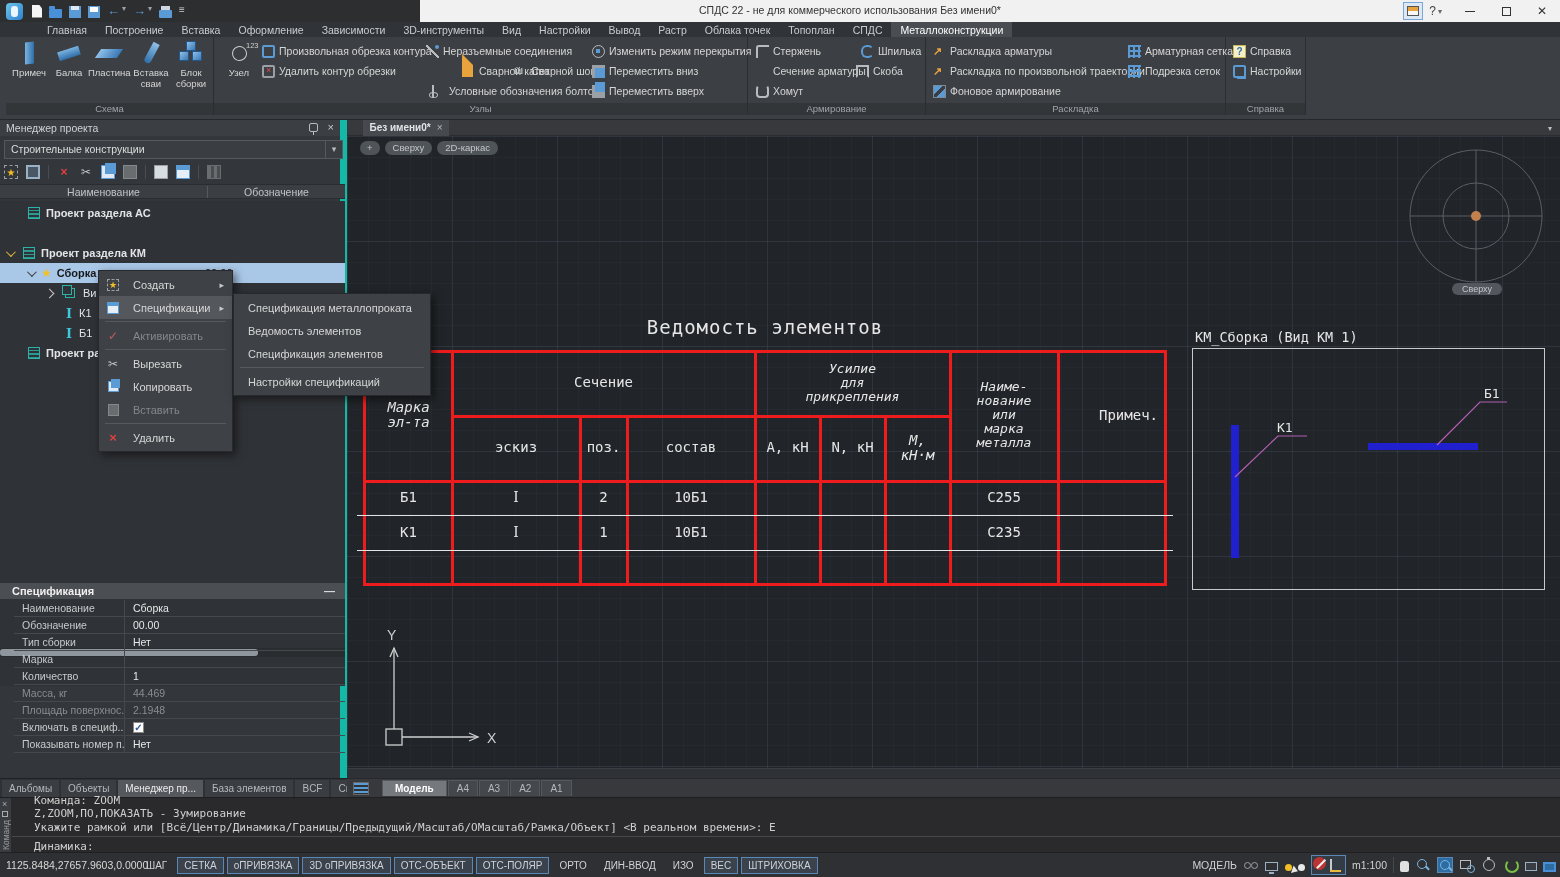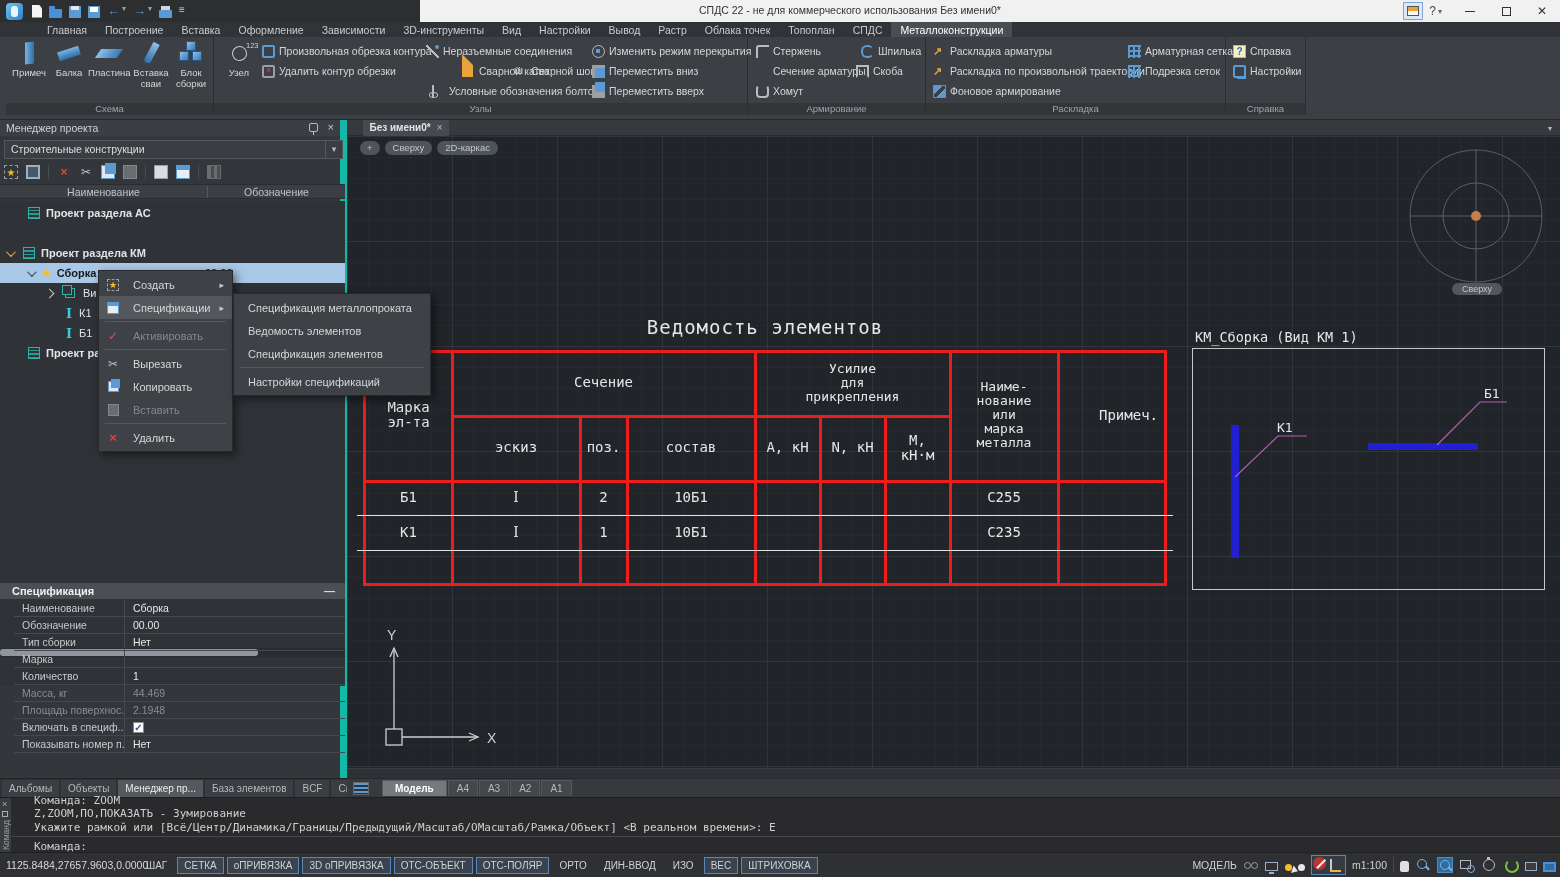--- a/index.html
+++ b/index.html
@@ -1,19 +1,19 @@
 <!DOCTYPE html>
 <html><head>
 <meta charset="utf-8">
 <style>
   html,body{margin:0;padding:0;background:#1d1f22;}
   *{box-sizing:border-box;font-family:"Liberation Sans",sans-serif;}
   #app{position:relative;width:1560px;height:877px;overflow:hidden;background:#33363a;color:#d8d8d8;font-size:11px;}
   .ab{position:absolute;}
-  .pre{white-space:pre-line;}
+  .pre{white-space:pre-line;font-style:italic;}
   
   #titlebar{left:0;top:0;width:1560px;height:22px;background:#2c2e30;}
   #titlebar-light{left:420px;top:0;width:1140px;height:22px;background:#f1f1f1;color:#333;}
   .win-title{position:absolute;left:0;right:280px;top:4px;text-align:center;font-size:10.5px;color:#333;}
   .qat{display:flex;align-items:center;gap:7px;position:absolute;left:6px;top:2px;height:18px;}
   .logo{width:17px;height:17px;border-radius:4px;background:linear-gradient(135deg,#6cc5e9,#2f7fd0);position:relative;}
   .logo:after{content:"";position:absolute;left:5px;top:3px;width:7px;height:11px;border-radius:3px;background:#eaf6fc;}
   .qi{width:14px;height:14px;position:relative;display:inline-block;}
   .qi-page{background:#f5f5f5;width:10px;height:13px;margin-left:2px;clip-path:polygon(0 0,70% 0,100% 30%,100% 100%,0 100%);}
   .qi-folder{background:#4a90d9;width:13px;height:9px;margin-top:4px;border-radius:1px;position:relative;}
@@ -683,21 +683,21 @@
   <div id="cmd" class="ab">
     <div class="cmd-side">
       <span class="x">×</span>
       <span class="pin2"></span>
       <span class="vt">Команд</span>
     </div>
     <div class="cmd-line" style="top:-4px;">Команда: ZOOM</div>
     <div class="cmd-line" style="top:9px;">Z,ZOOM,ПО,ПОКАЗАТЬ - Зумирование</div>
     <div class="cmd-line" style="top:23px;">Укажите рамкой или [Всё/Центр/Динамика/Границы/Предыдущий/Масштаб/ОМасштаб/Рамка/Объект] &lt;В реальном времени&gt;: Е</div>
     <div class="cmd-sep"></div>
-    <div class="cmd-line" style="top:42px;">Команда:</div>
+    <div class="cmd-line" style="top:42px;">Динамика:</div>
   </div>
 
   <div id="status" class="ab">
     <span class="coords">1125.8484,27657.9603,0.0000</span>
     <span class="tg">ШАГ</span>
     <span class="tg on">СЕТКА</span>
     <span class="tg on">оПРИВЯЗКА</span>
     <span class="tg on">3D оПРИВЯЗКА</span>
     <span class="tg on">ОТС-ОБЪЕКТ</span>
     <span class="tg on">ОТС-ПОЛЯР</span>

